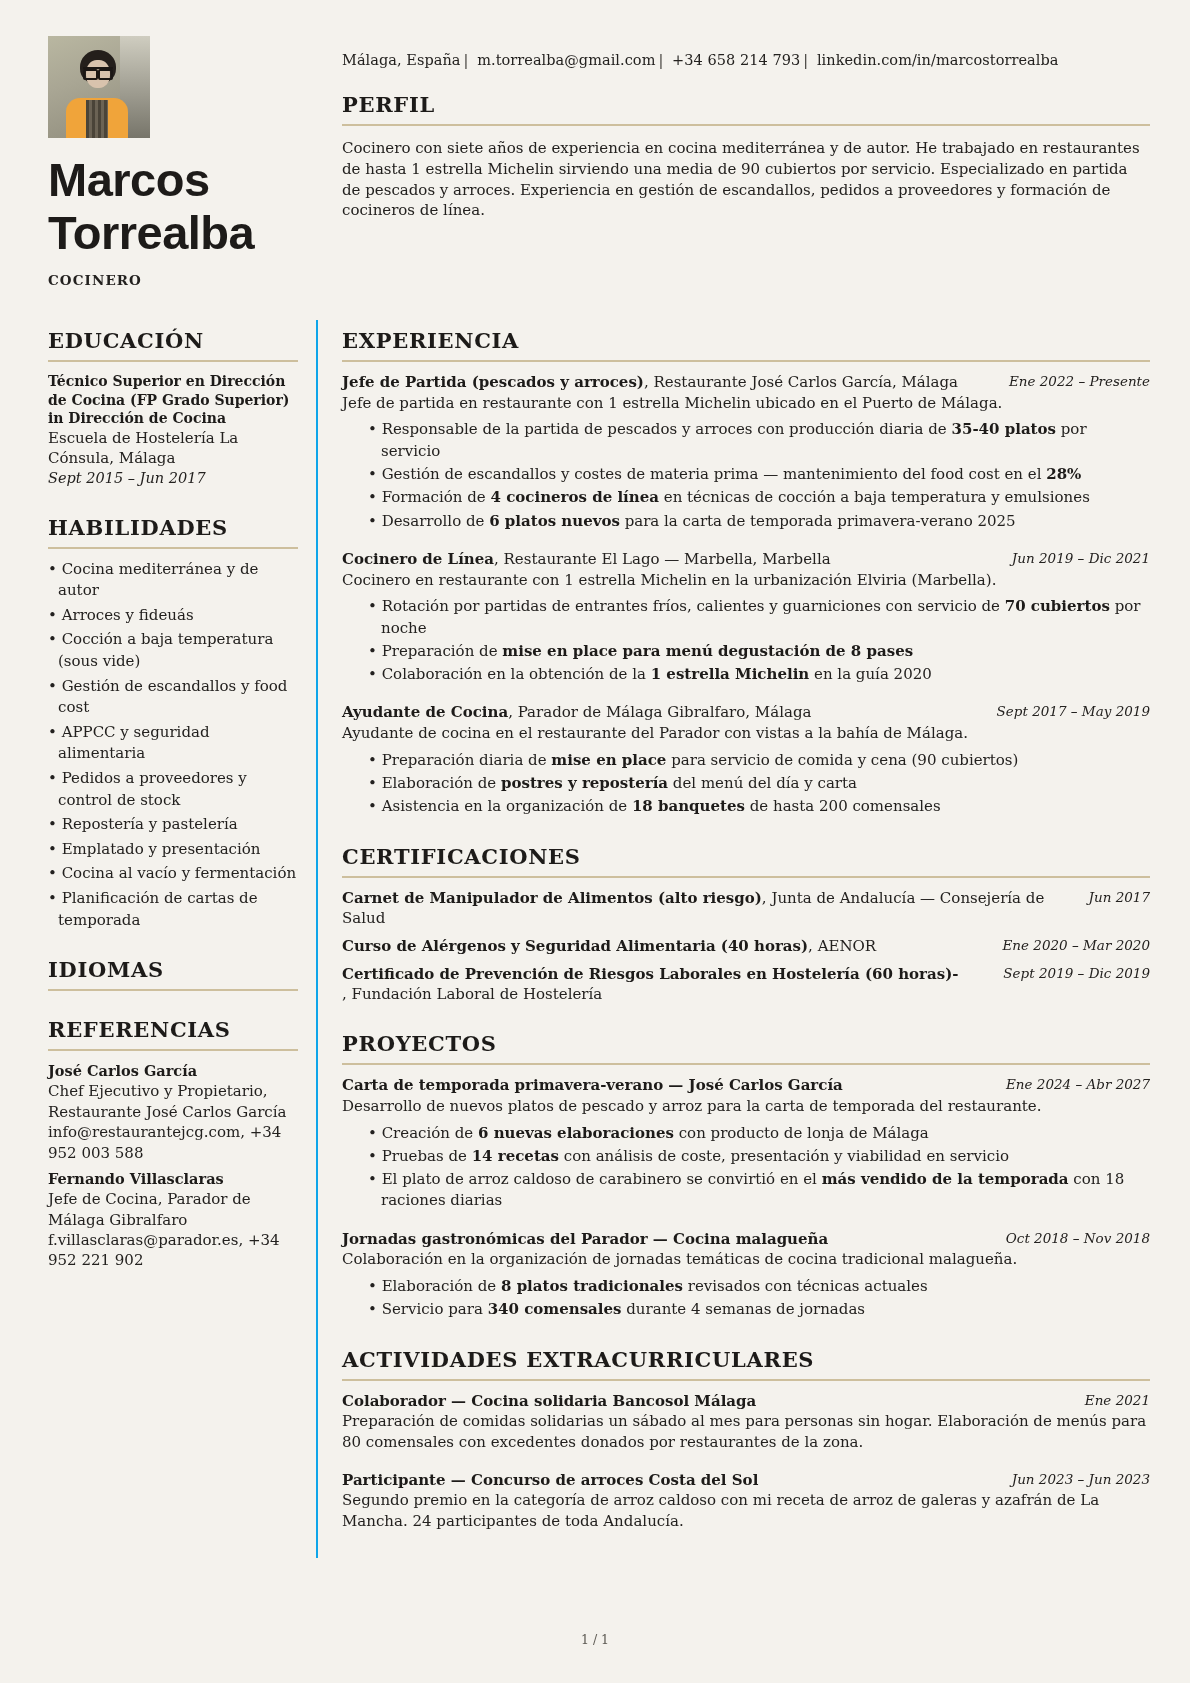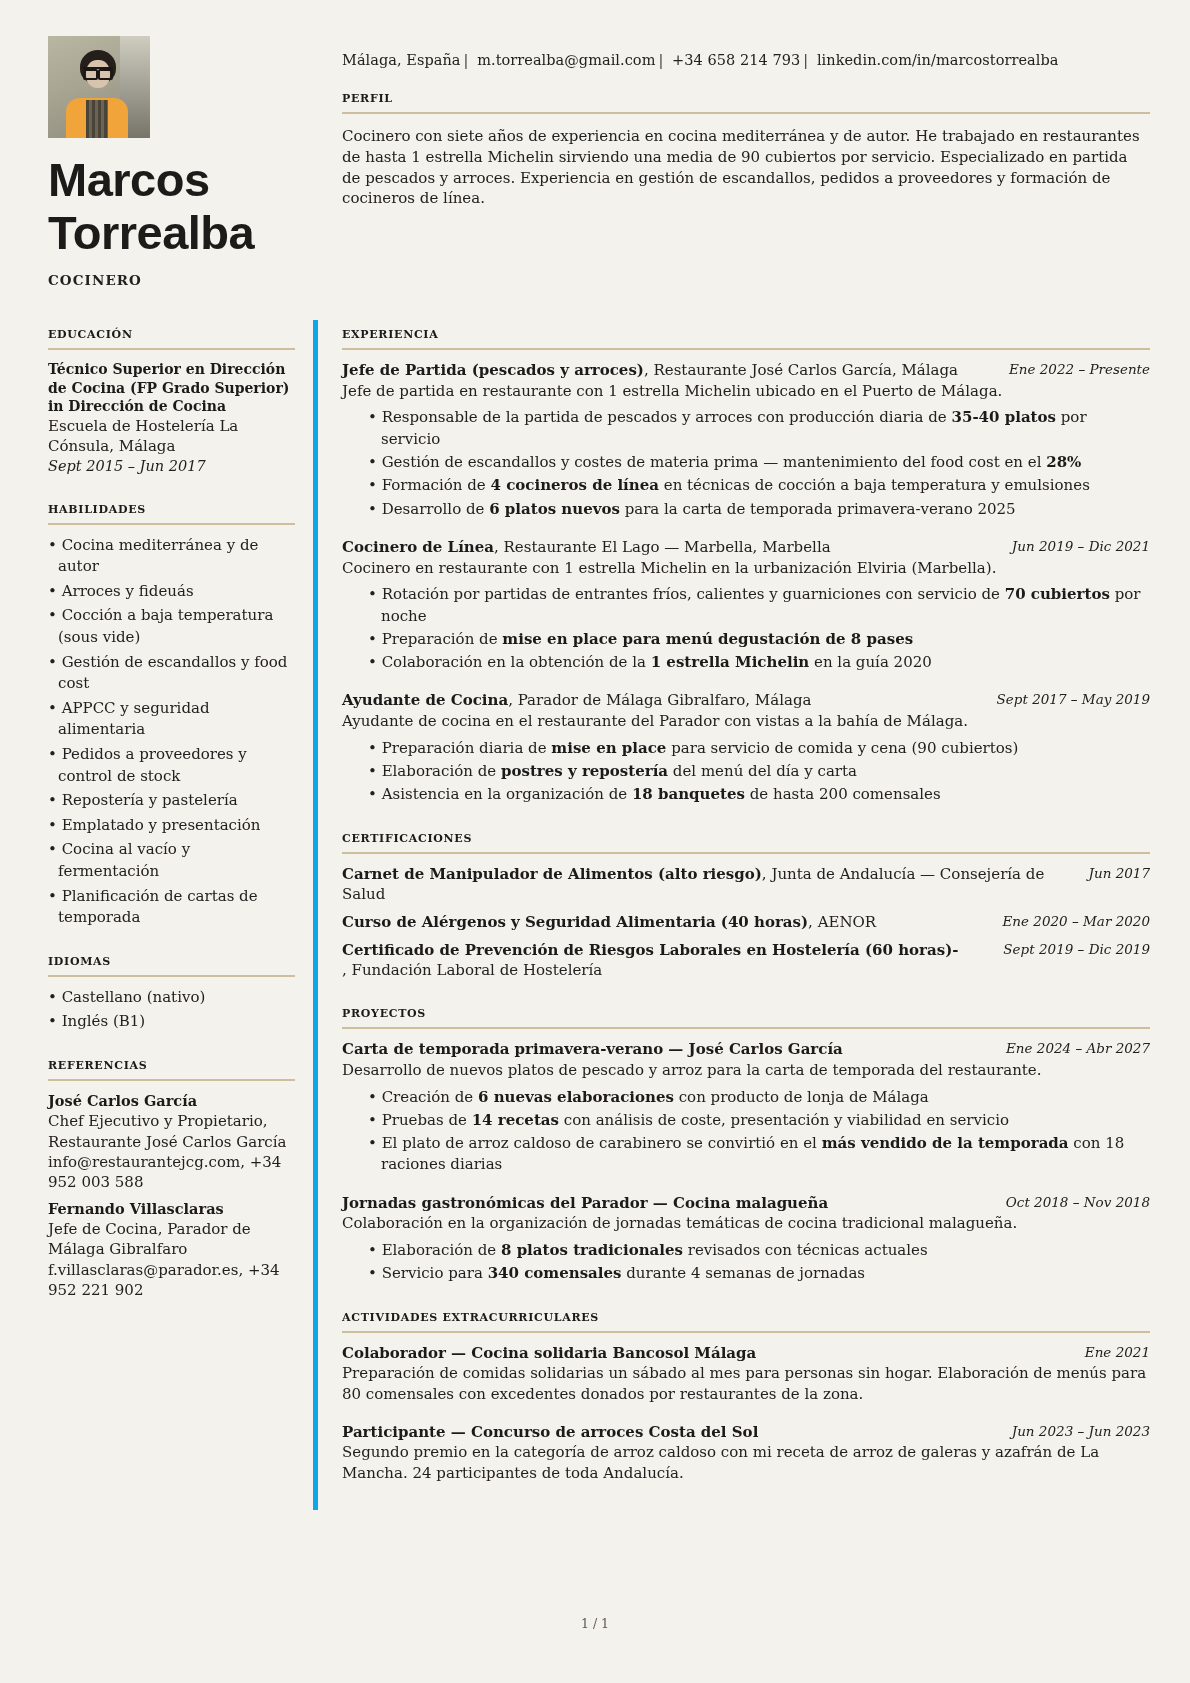--- a/index.html
+++ b/index.html
@@ -133,35 +133,35 @@
   .body-wrap {
     display: flex;
     padding: 0 40px 0 40px;
   }
 
   .col-left {
     width: 278px;
     flex: 0 0 278px;
     padding-left: 8px;
     padding-right: 18px;
-    border-right: 5px solid #0ea5e9;
+    border-right: 2px solid #0ea5e9;
     padding-top: 8px;
   }
 
   .col-right {
     flex: 1;
     padding-left: 24px;
     padding-top: 8px;
   }
 
   
   .sec-title {
     font-family: "DejaVu Serif", "Liberation Serif", serif;
     font-weight: 700;
-    font-size: 11px;
+    font-size: 21px;
     letter-spacing: 0.7px;
     color: #1d1b19;
     margin-bottom: 7px;
   }
   .rule {
     height: 2px;
     background: #cdbf9d;
     margin-bottom: 10px;
   }
   .section { margin-bottom: 26px; }
@@ -251,21 +251,21 @@
     padding-left: 13px;
   }
   ul.bullets li:before { content: "• "; }
   ul.bullets li b { font-weight: 700; color: #1d1b19; }
 
   .cert-entry { margin-bottom: 7px; }
 
   
   .footer {
     position: absolute;
-    bottom: 52px;
+    bottom: 36px;
     left: 0;
     width: 100%;
     text-align: center;
     font-size: 12.5px;
     color: #5d5a53;
   }
 </style>
 </head>
 <body>
 
@@ -329,24 +329,20 @@
           <li>Repostería y pastelería</li>
           <li>Emplatado y presentación</li>
           <li>Cocina al vacío y fermentación</li>
           <li>Planificación de cartas de temporada</li>
         </ul>
       </div>
 
       <div class="section">
         <div class="sec-title">IDIOMAS</div>
         <div class="rule"></div>
-        <ul class="plain">
-          <li>Castellano (nativo)</li>
-          <li>Inglés (B1)</li>
-        </ul>
       </div>
 
       <div class="section">
         <div class="sec-title">REFERENCIAS</div>
         <div class="rule"></div>
         <div>
           <div class="ref-name">José Carlos García</div>
           <div class="ref-detail">Chef Ejecutivo y Propietario, Restaurante José Carlos García info@restaurantejcg.com, +34 952 003 588</div>
         </div>
         <div>

